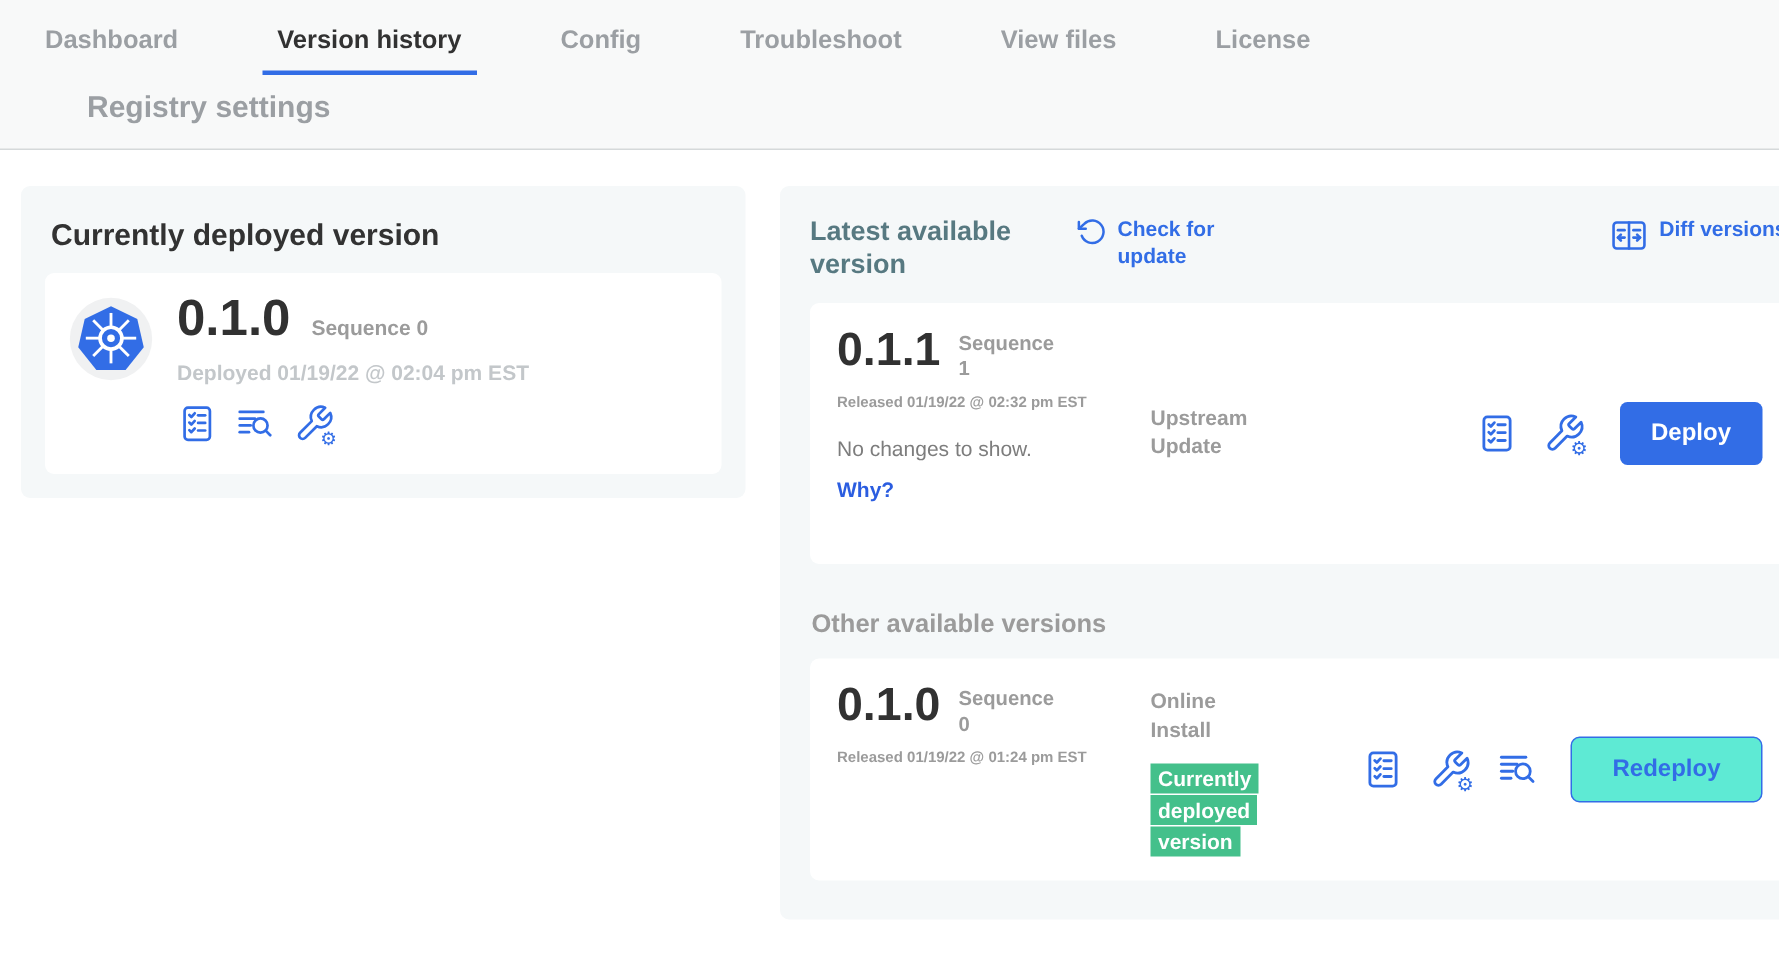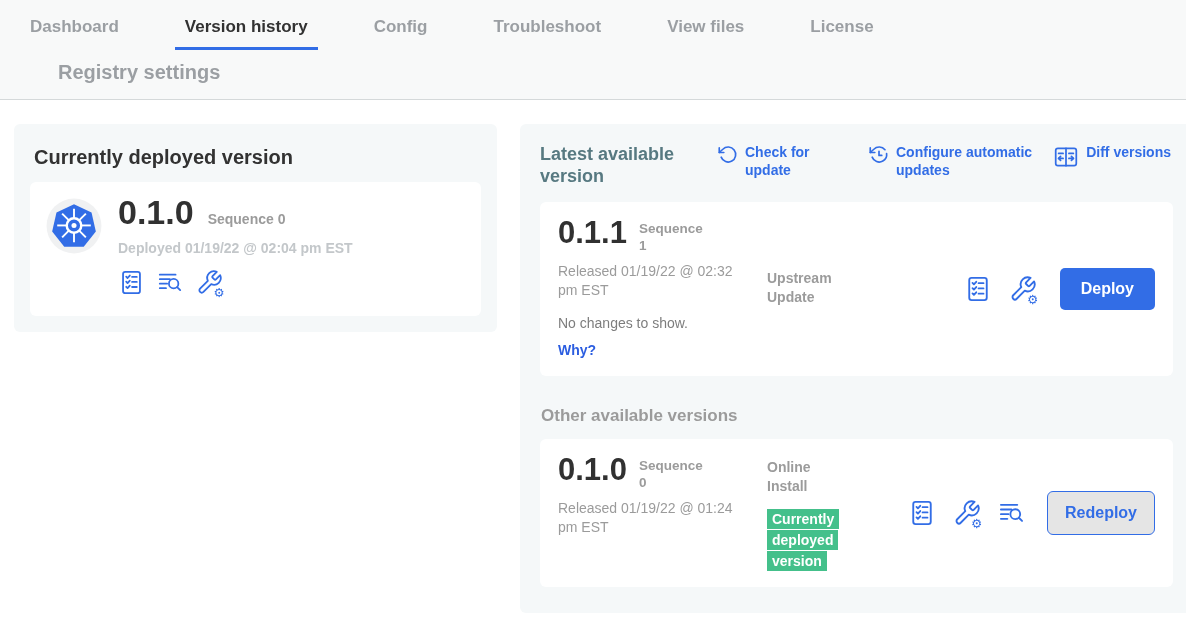--- a/index.html
+++ b/index.html
@@ -53,42 +53,42 @@
   .al-diff { margin-left: auto; margin-right: 2px; }
   .al-diff .al-label { white-space: nowrap; }
 
   .vcard { background: #fff; border-radius: 6px; padding: 15px 18px; display: flex; align-items: flex-start; gap: 21px; }
   .vcard1 { margin-top: 14px; min-height: 174px; }
   .vcard2 { min-height: 138px; }
   .vc-left { width: 188px; flex: none; }
   .vrow-top { display: flex; align-items: flex-start; gap: 12px; }
   .vnum-md { font-size: 31px; font-weight: 700; color: #313131; line-height: 1.05; }
   .seq-wrap { width: 74px; font-size: 13.5px; font-weight: 600; color: #9b9b9b; line-height: 1.3; padding-top: 3px; }
-  .released { margin-top: 7px; width: 185px; font-size: 14px; font-weight: 400; color: #9b9b9b; line-height: 1.35; }
+  .released { margin-top: 7px; width: 185px; font-size: 10px; font-weight: 700; color: #9b9b9b; line-height: 1.35; }
   .no-changes { margin-top: 15px; font-size: 14px; color: #7d7d7d; }
   .why-link { margin-top: 11px; font-size: 14px; font-weight: 700; color: #2b5de0; cursor: pointer; display: inline-block; }
   .vc-source { width: 120px; flex: none; font-size: 14px; font-weight: 700; color: #9b9b9b; line-height: 1.35; }
   .source-pad1 { padding-top: 52px; }
   .source-pad2 { padding-top: 4px; }
   .src-label { width: 85px; }
   .badge-wrap { margin-top: 13px; width: 80px; }
   .badge {
     background: #44c08b; color: #fff; font-size: 14px; font-weight: 700;
     line-height: 21px; padding: 2px 5px;
     -webkit-box-decoration-break: clone; box-decoration-break: clone;
   }
   .vc-actions { margin-left: auto; align-self: center; display: flex; align-items: center; gap: 17px; }
   .icon-btn { display: flex; color: #326de6; cursor: pointer; }
   .btn-primary {
     font-family: inherit; background: #326de6; color: #fff; font-size: 16px; font-weight: 700;
     border: none; border-radius: 5px; padding: 12px 21px; margin-left: 6px; cursor: pointer;
   }
   .btn-outline {
-    font-family: inherit; background: #e5e5e5; color: #326de6; font-size: 16px; font-weight: 700;
-    border: 1.5px solid #326de6; border-radius: 6px; padding: 12px 17px; margin-left: 4px; cursor: pointer;
+    font-family: inherit; background: #5eead4; color: #326de6; font-size: 16px; font-weight: 700;
+    border: 1.5px solid #326de6; border-radius: 6px; padding: 12px 27px; margin-left: 4px; cursor: pointer;
   }
   .other-heading { margin: 30px 0 13px 1px; font-size: 17px; font-weight: 600; color: #9b9b9b; }
 
   svg.ic { stroke: #326de6; fill: none; stroke-width: 1.6; stroke-linecap: round; stroke-linejoin: round; overflow: visible; }
   svg.ic-sm { stroke: #326de6; fill: none; stroke-width: 2; stroke-linecap: round; stroke-linejoin: round; flex: none; margin-top: 1px; }
 </style>
 </head>
 <body>
 
 <div class="nav">
@@ -174,30 +174,20 @@
       <div class="action-link al-check">
         <span>
           <svg class="ic-sm" viewBox="0 0 24 24" width="20" height="20">
             <polyline points="1.5 3.5 1.5 9 7 9"></polyline>
             <path d="M3.8 14.6a9 9 0 1 0 2-9.5L1.5 9"></path>
           </svg>
         </span>
         <span class="al-label">Check for update</span>
       </div>
 
-      <div class="action-link al-config">
-        <span>
-          <svg class="ic-sm" viewBox="0 0 24 24" width="20" height="20">
-            <polyline points="1.5 3.5 1.5 9 7 9"></polyline>
-            <path d="M3.8 14.6a9 9 0 1 0 2-9.5L1.5 9" stroke-dasharray="26 5"></path>
-            <polyline points="12 7.5 12 12.5 15.3 12.5"></polyline>
-          </svg>
-        </span>
-        <span class="al-label">Configure automatic updates</span>
-      </div>
 
       <div class="action-link al-diff">
         <span>
           <svg class="ic" viewBox="0 0 24 24" width="26" height="26">
             <rect x="2.5" y="4" width="19" height="16" rx="2"></rect>
             <line x1="12" y1="4" x2="12" y2="20"></line>
             <line x1="5.2" y1="8.7" x2="9.3" y2="8.7"></line>
             <line x1="14.7" y1="8.7" x2="18.8" y2="8.7"></line>
             <polyline points="7 11.5 5.2 13.3 7 15.1"></polyline>
               <line x1="5.2" y1="13.3" x2="9.3" y2="13.3"></line>

